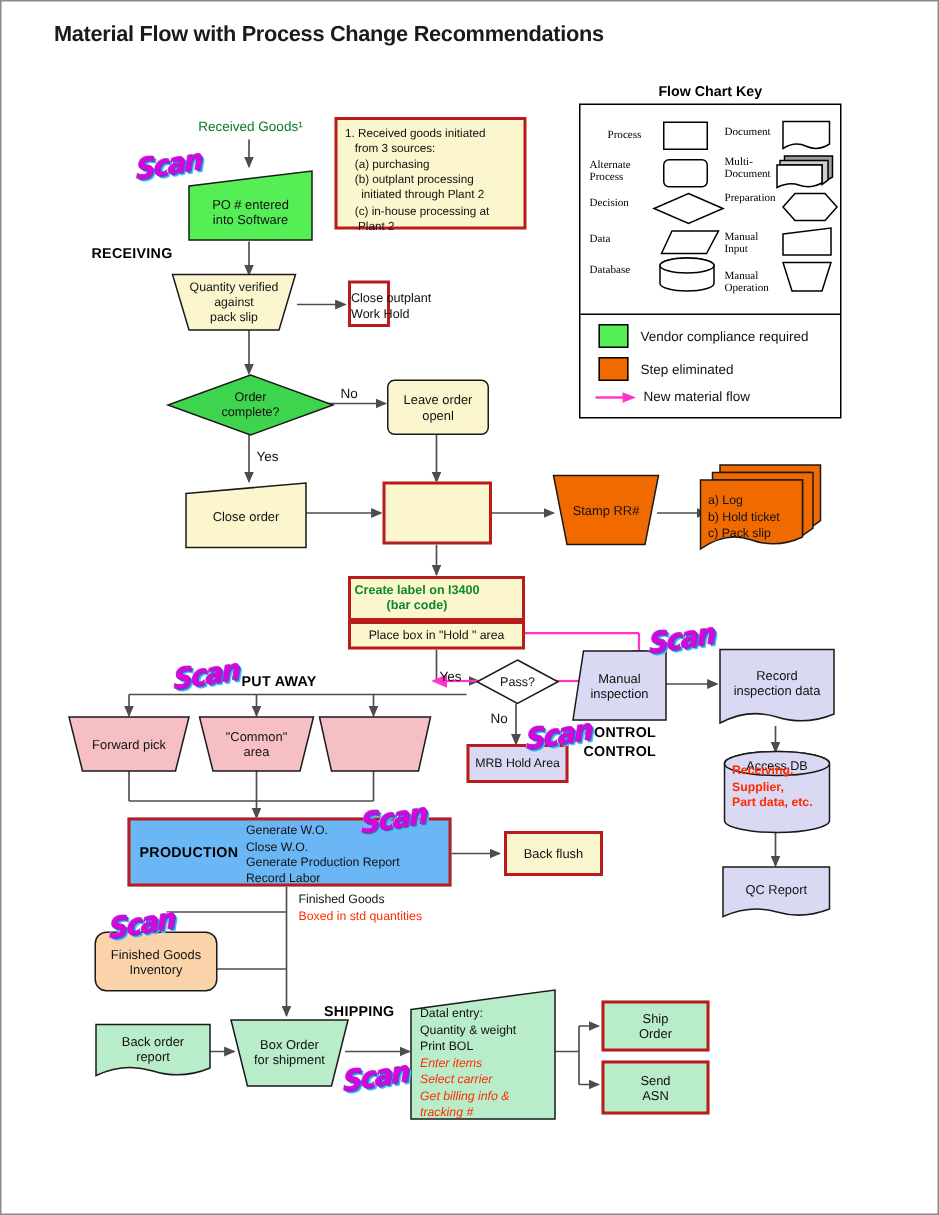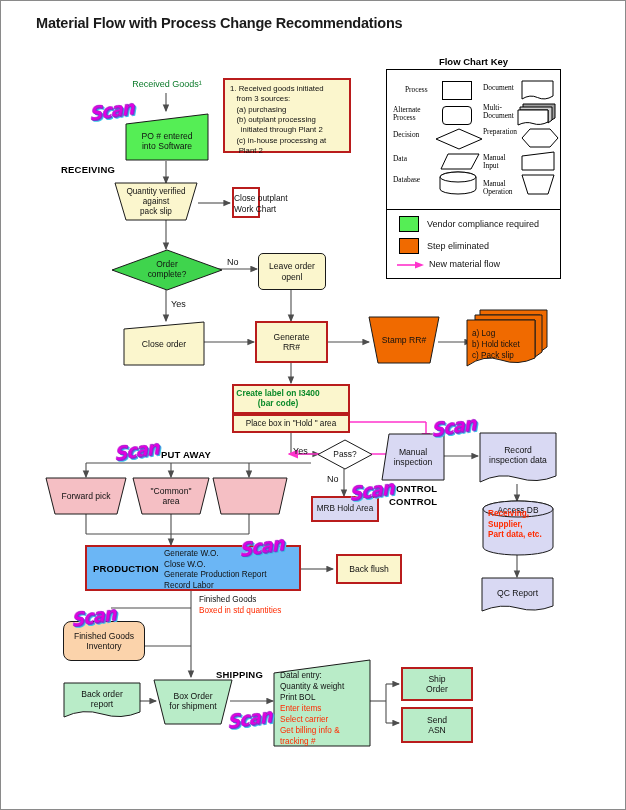--- a/index.html
+++ b/index.html
@@ -209,42 +209,40 @@
 
   <svg class="abs" style="left:113px;top:181px;" width="84" height="39" viewBox="0 0 84 39">
     <polygon points="1,1 83,1 72,38 12,38" fill="#fbf6cd" stroke="#1a1a1a" stroke-width="1"></polygon>
   </svg>
   <div class="abs shape" style="left:113px;top:183px;width:84px;height:36px;white-space:pre-line;font-size:8.2px;">Quantity verified
 against
 pack slip</div>
 
   <div class="abs bd" style="left:231px;top:186px;width:28px;height:31px;background:#fff;"></div>
   <div class="abs" style="left:233px;top:192px;width:86px;font-size:8.4px;line-height:1.3;white-space:pre-line;color:#111;">Close outplant
-Work Chart</div>
+Work Hold</div>
 
   <svg class="abs" style="left:110px;top:248px;" width="112" height="42" viewBox="0 0 112 42">
     <polygon points="56,1 111,21 56,41 1,21" fill="#3fd44d" stroke="#1a1a1a" stroke-width="1"></polygon>
   </svg>
   <div class="abs shape" style="left:110px;top:253px;width:112px;height:32px;white-space:pre-line;font-size:8.4px;">Order
 complete?</div>
   <div class="abs lbl" style="left:226px;top:256px;">No</div>
   <div class="abs lbl" style="left:170px;top:298px;">Yes</div>
 
   <div class="abs" style="left:257px;top:252px;width:68px;height:37px;background:#fbf6cd;border:1px solid #1a1a1a;border-radius:5px;"></div>
   <div class="abs shape" style="left:257px;top:252px;width:68px;height:37px;white-space:pre-line;">Leave order
 openl</div>
 
   <svg class="abs" style="left:122px;top:320px;" width="82" height="45" viewBox="0 0 82 45">
     <path d="M1,8 L81,1 L81,44 L1,44 Z" fill="#fbf6cd" stroke="#1a1a1a" stroke-width="1"></path>
   </svg>
   <div class="abs shape" style="left:122px;top:322px;width:82px;height:43px;">Close order</div>
 
   <div class="abs bd" style="left:254px;top:320px;width:73px;height:42px;background:#fbf6cd;"></div>
-  <div class="abs shape" style="left:254px;top:320px;width:73px;height:42px;white-space:pre-line;">Generate
-RR#</div>
 
   <svg class="abs" style="left:367px;top:315px;" width="72" height="48" viewBox="0 0 72 48">
     <polygon points="1,1 71,1 62,47 10,47" fill="#f06a00" stroke="#1a1a1a" stroke-width="1"></polygon>
   </svg>
   <div class="abs shape" style="left:367px;top:322px;width:72px;height:34px;">Stamp RR#</div>
 
   <svg class="abs" style="left:465px;top:308px;" width="82" height="62" viewBox="0 0 82 62">
     <path d="M14,1 H81 V38 L74,43 V6 H14 Z" fill="#f06a00" stroke="#1a1a1a" stroke-width="1"></path>
     <path d="M9,6 H76 V43 L69,48 V11 H9 Z" fill="#f06a00" stroke="#1a1a1a" stroke-width="1"></path>
     <path d="M1,11 H69 V49 q-17,8 -34,2 T1,57 Z" fill="#f06a00" stroke="#1a1a1a" stroke-width="1"></path>
@@ -346,21 +344,21 @@
   </svg>
   <div class="abs shape" style="left:152px;top:685px;width:80px;height:30px;white-space:pre-line;">Box Order
 for shipment</div>
 
   <svg class="abs" style="left:272px;top:658px;" width="98" height="88" viewBox="0 0 98 88">
     <polygon points="1,14 97,1 97,87 1,87" fill="#b9ecc8" stroke="#1a1a1a" stroke-width="1"></polygon>
   </svg>
   <div class="abs" style="left:279px;top:670px;width:92px;font-size:8.2px;line-height:1.33;white-space:pre-line;color:#111;">Datal entry:
 Quantity &amp; weight
 Print BOL</div>
-  <div class="abs redtxt" style="left:279px;top:703px;width:92px;font-size:8.2px;line-height:1.33;white-space:pre-line;">Enter items
+  <div class="abs redtxt" style="left:279px;top:703px;width:92px;font-size:8.2px;line-height:1.33;white-space:pre-line;font-style:italic;">Enter items
 Select carrier
 Get billing info &amp;
 tracking #</div>
 
   <div class="abs bd" style="left:400px;top:666px;width:72px;height:34px;background:#b9ecc8;"></div>
   <div class="abs shape" style="left:400px;top:666px;width:72px;height:34px;white-space:pre-line;">Ship
 Order</div>
 
   <div class="abs bd" style="left:400px;top:706px;width:72px;height:36px;background:#b9ecc8;"></div>
   <div class="abs shape" style="left:400px;top:706px;width:72px;height:36px;white-space:pre-line;">Send

